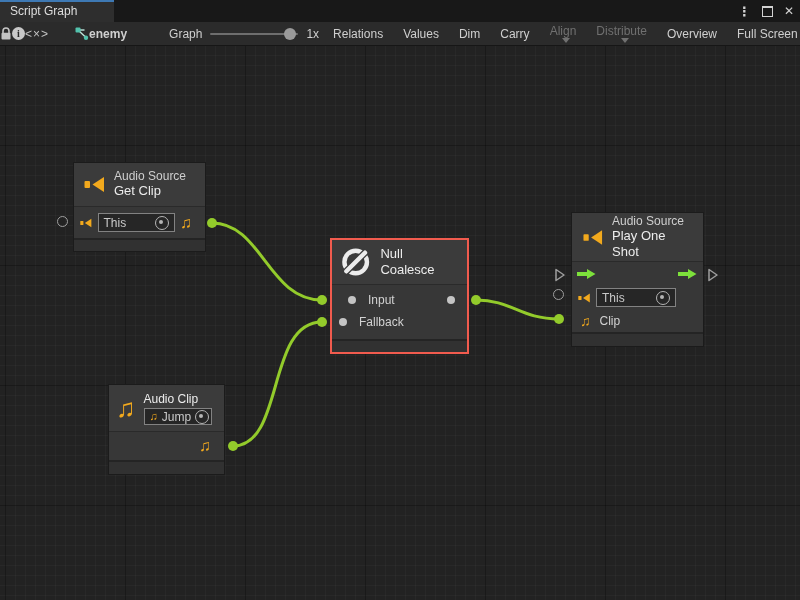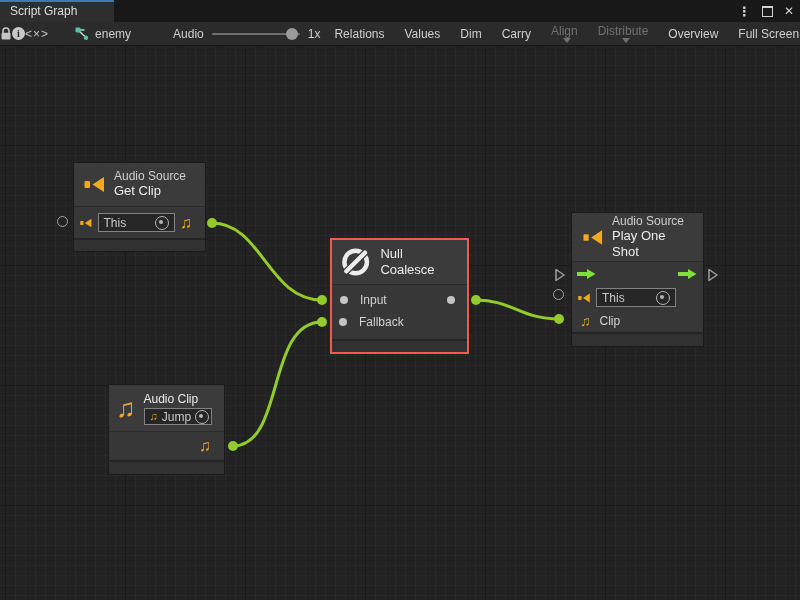--- a/index.html
+++ b/index.html
@@ -96,32 +96,32 @@
     <div class="sep"></div>
     <div class="tcell" style="width:27px;padding:0;">
       <span class="info-badge">i</span>
     </div>
     <div class="sep"></div>
     <div class="tcell" style="width:62px;padding:0;">
       <span class="code-glyph">&lt;×&gt;</span>
     </div>
     <div class="sep"></div>
 
-    <div class="tcell" style="margin-left:18px;gap:6px;">
+    <div class="tcell" style="margin-left:18px;font-weight:bold;">
       <svg width="14" height="14" viewBox="0 0 14 14">
         <line x1="3" y1="3" x2="11" y2="10.5" stroke="#bfe8de" stroke-width="1.4"></line>
         <line x1="3" y1="3" x2="9.5" y2="3" stroke="#bfe8de" stroke-width="1.4"></line>
         <rect x="0.5" y="0.5" width="5" height="5" rx="1" fill="#53c2ad"></rect>
         <circle cx="11" cy="10.8" r="2.2" fill="#53c2ad"></circle>
       </svg>
       <span>enemy</span>
     </div>
 
     <div class="tcell" style="margin-left:26px;gap:4px;padding-right:4px;">
-      <span>Audio</span>
+      <span>Graph</span>
       <span class="slider-track">
         <span class="slider-handle"></span>
       </span>
       <span>1x</span>
     </div>
 
     <div class="sep" style="margin-left:auto;"></div>
     <div class="tbtn">Relations</div>
     <div class="sep"></div>
     <div class="tbtn">Values</div>
@@ -190,21 +190,21 @@
     <div class="node selected" style="left:330px;top:192px;width:139px;">
       <div class="node-header" style="height:45px;padding:0 8px;gap:9px;">
         <svg width="32" height="32" viewBox="0 0 32 32">
           <circle cx="16" cy="16" r="11.5" fill="none" stroke="#ececec" stroke-width="4.5"></circle>
           <line x1="5" y1="27" x2="27" y2="5" stroke="#3b3b3b" stroke-width="7"></line>
           <line x1="6.5" y1="25.5" x2="25.5" y2="6.5" stroke="#ececec" stroke-width="4.5" stroke-linecap="round"></line>
         </svg>
         <div class="ntitle">Null Coalesce</div>
       </div>
       <div class="node-body" style="padding-top:4px;">
-        <div class="row" style="height:22px;padding:0 12px 0 8px;gap:12px;position:relative;">
+        <div class="row" style="height:22px;padding:0 12px 0 16px;gap:12px;position:relative;">
           <span class="gdot"></span>
           <span class="plabel">Input</span>
           <span class="gdot" style="position:absolute;right:12px;"></span>
         </div>
         <div class="row" style="height:22px;padding:0 12px 0 7px;gap:12px;">
           <span class="gdot"></span>
           <span class="plabel">Fallback</span>
         </div>
         <div style="height:6px;"></div>
       </div>

